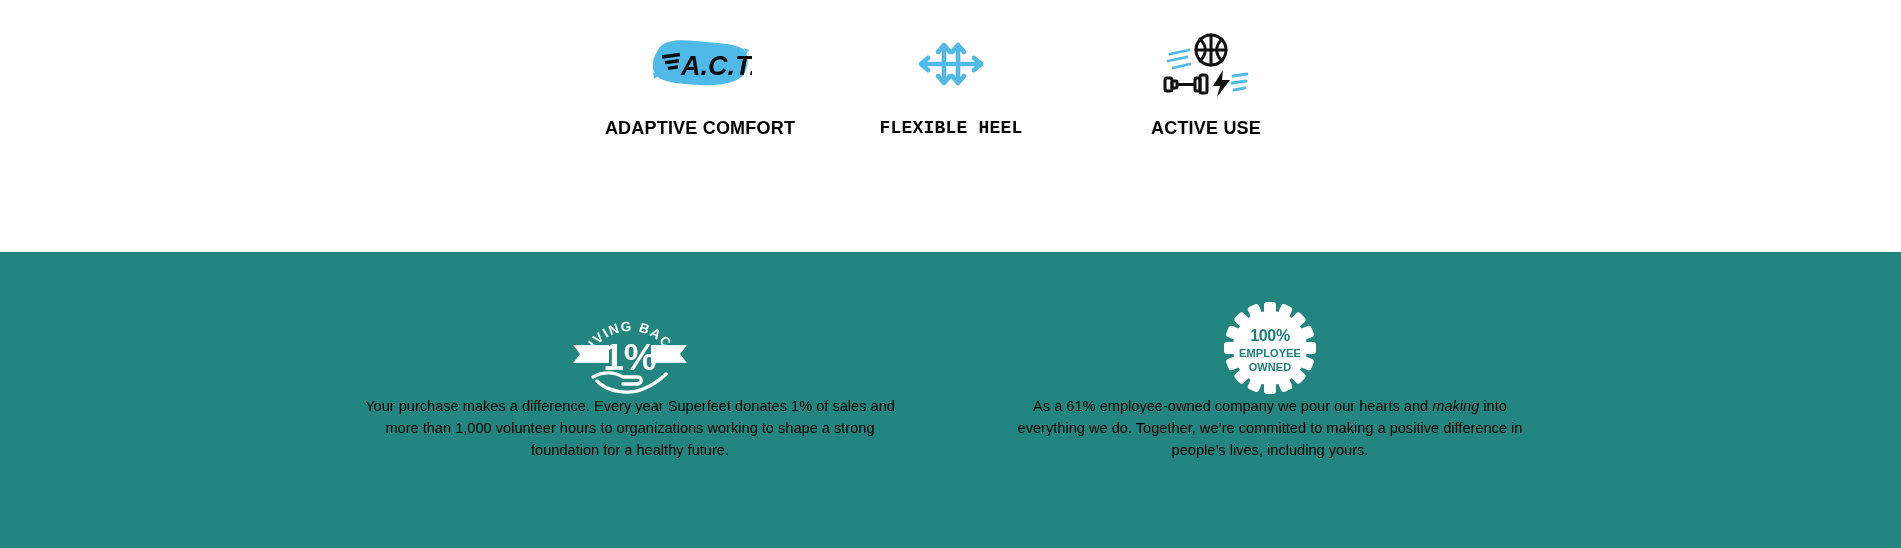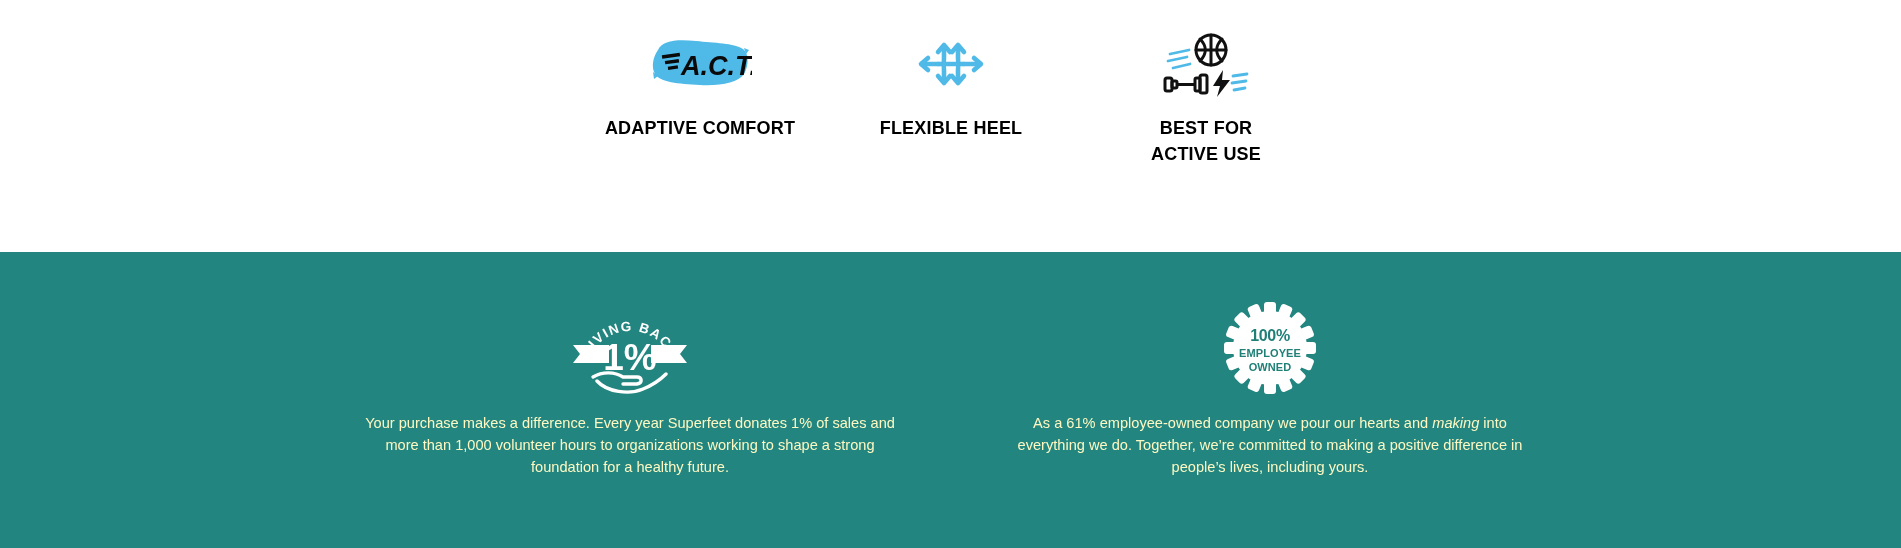--- a/index.html
+++ b/index.html
@@ -28,21 +28,21 @@
     height: 252px;
   }
 
   .feature {
     position: absolute;
     top: 26px;
     width: 230px;
     text-align: center;
   }
   .feature.f0 { left: 585px; }
-  .feature.f1 { left: 836px; }
+  .feature.f1 { left: 836px; font-family: Liberation Mono, monospace; }
   .feature.f2 { left: 1091px; }
 
   .feature-icon {
     height: 76px;
     display: flex;
     align-items: center;
     justify-content: center;
   }
 
   .feature-label {
@@ -73,24 +73,23 @@
   .teal-col.c1 { left: 1005px; text-align: center; }
 
   .badge-wrap {
     height: 96px;
     display: flex;
     align-items: center;
     justify-content: center;
   }
 
   .teal-text {
-    margin-top: 17px;
     font-size: 14.6px;
     line-height: 1.5;
-    color: #fef9c3;
+    color: #000000;
   }
   .teal-text .ital { font-style: italic; }
 </style>
 </head>
 <body>
 
 <section class="features-section">
   <div class="features-row">
 
     <div class="feature f0">
@@ -163,21 +162,20 @@
 
           <path d="M62 39 L52 55 H59 L56 66 L69 49 H61 Z" fill="#111111"></path>
           <g stroke="#4fb9e8" stroke-width="2.8" stroke-linecap="round">
             <path d="M72 45 L86 43"></path>
             <path d="M71 52 L85 50"></path>
             <path d="M73 59 L84 57"></path>
           </g>
         </svg>
       </div>
       <div class="feature-label">
-        <div>BEST FOR</div>
         <div>ACTIVE USE</div>
       </div>
     </div>
 
   </div>
 </section>
 
 <section class="teal-section">
 
   <div class="teal-col c0">

